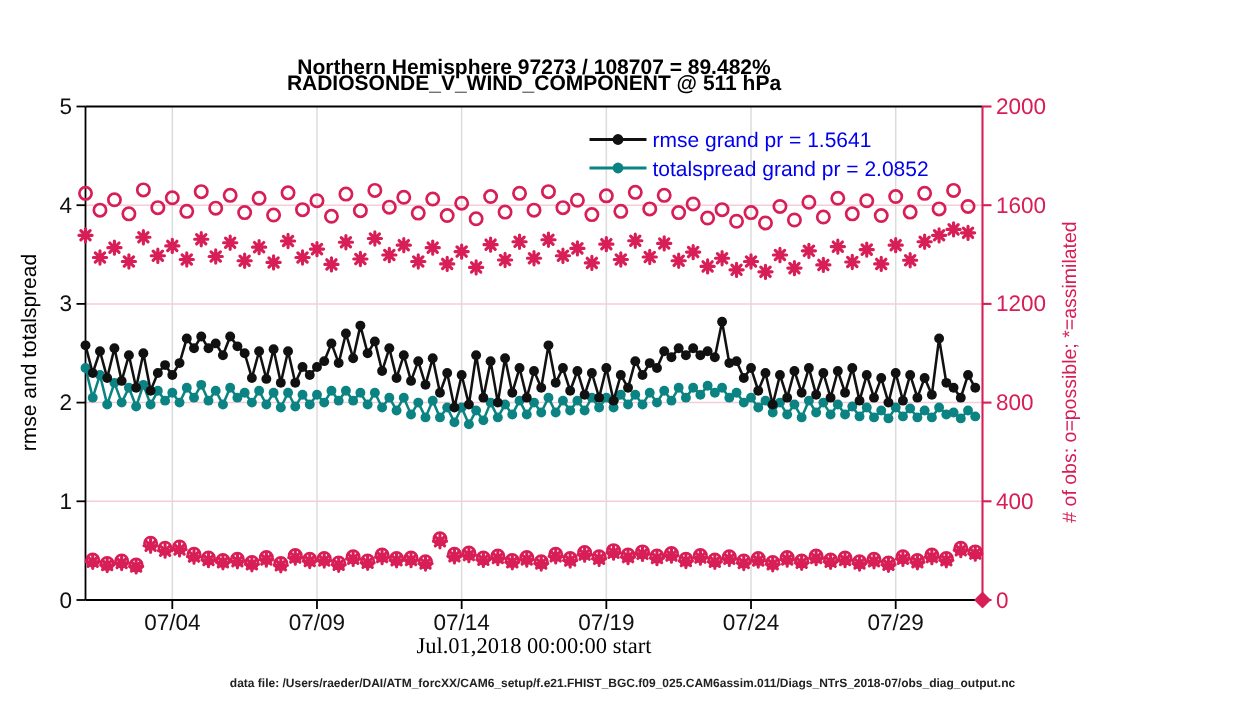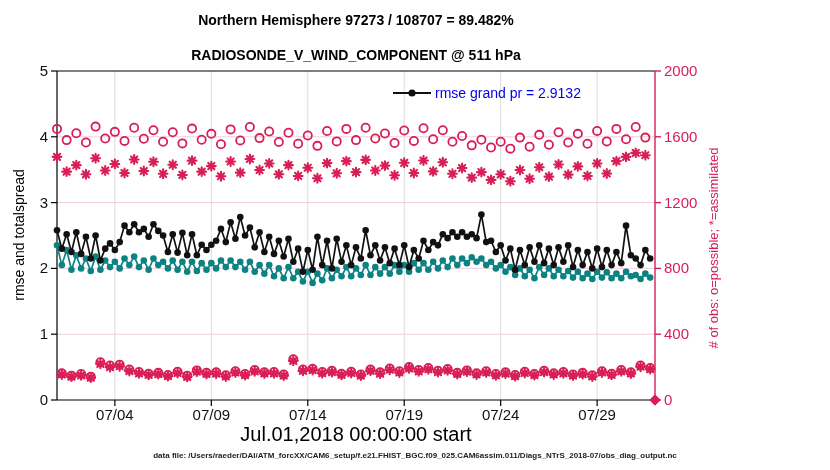--- a/index.html
+++ b/index.html
@@ -4,40 +4,40 @@
 <style>
   html,body{margin:0;padding:0;background:#fff;}
   #figure{
     position:relative;width:830px;height:470px;background:#ffffff;
     font-family:"Liberation Sans",sans-serif;overflow:hidden;
   }
   .title-line{
     position:absolute;left:57px;width:598px;text-align:center;
     font-weight:bold;font-size:14px;color:#000;white-space:nowrap;
   }
-  #title-line1{top:12px;}
+  #title-line1{top:36px;}
   #title-line2{top:47px;}
   #chart-svg{position:absolute;left:0;top:0;}
   #legend{
     position:absolute;left:391px;top:84px;display:flex;flex-direction:column;gap:1px;
   }
   .legend-row{display:flex;align-items:center;height:18px;}
   .legend-swatch{width:44px;height:14px;flex:0 0 44px;}
   .legend-label{font-size:14px;line-height:14px;white-space:nowrap;}
   #ylabel-left{
     position:absolute;top:235px;left:19px;transform:translate(-50%,-50%) rotate(-90deg);
     font-size:14px;color:#000;white-space:nowrap;
   }
   #ylabel-right{
     position:absolute;top:248px;left:713px;transform:translate(-50%,-50%) rotate(-90deg);
     font-size:13px;white-space:nowrap;
   }
   #xlabel{
     position:absolute;left:57px;top:423px;width:598px;text-align:center;
-    font-size:20px;color:#000;white-space:nowrap;
+    font-size:15px;color:#000;white-space:nowrap;font-family:Liberation Serif, serif;
   }
   #footer-text{
     position:absolute;left:0;top:451px;width:830px;text-align:center;
     font-size:8px;color:#222;white-space:nowrap;font-weight:bold;
   }
 </style>
 </head>
 <body>
 
 <div id="figure">
@@ -596,21 +596,28 @@
 
   <div class="title-line" id="title-line1">Northern Hemisphere 97273 / 108707 = 89.482%</div>
   <div class="title-line" id="title-line2">RADIOSONDE_V_WIND_COMPONENT @ 511 hPa</div>
 
   <div id="legend">
     <div class="legend-row">
       <svg class="legend-swatch" viewBox="0 0 44 14">
         <line x1="2" y1="7" x2="40" y2="7" stroke-width="2" stroke="#111111"></line>
         <circle cx="21" cy="7" r="3.6" fill="#111111"></circle>
       </svg>
-      <span class="legend-label" style="color: rgb(0, 0, 238);">rmse grand pr = 2.9132</span>
+      <span class="legend-label" style="color: rgb(0, 0, 238);">rmse grand pr = 1.5641</span>
+    </div>
+    <div class="legend-row">
+      <svg class="legend-swatch" viewBox="0 0 44 14">
+        <line x1="2" y1="7" x2="40" y2="7" stroke-width="2" stroke="#0b8383"></line>
+        <circle cx="21" cy="7" r="3.6" fill="#0b8383"></circle>
+      </svg>
+      <span class="legend-label" style="color: rgb(0, 0, 238);">totalspread grand pr = 2.0852</span>
     </div>
   </div>
 
   <div id="ylabel-left">rmse and totalspread</div>
   <div id="ylabel-right" style="color: rgb(216, 30, 86);"># of obs: o=possible; *=assimilated</div>
   <div id="xlabel">Jul.01,2018 00:00:00 start</div>
   <div id="footer-text">data file: /Users/raeder/DAI/ATM_forcXX/CAM6_setup/f.e21.FHIST_BGC.f09_025.CAM6assim.011/Diags_NTrS_2018-07/obs_diag_output.nc</div>
 </div>
 
 </body></html>

